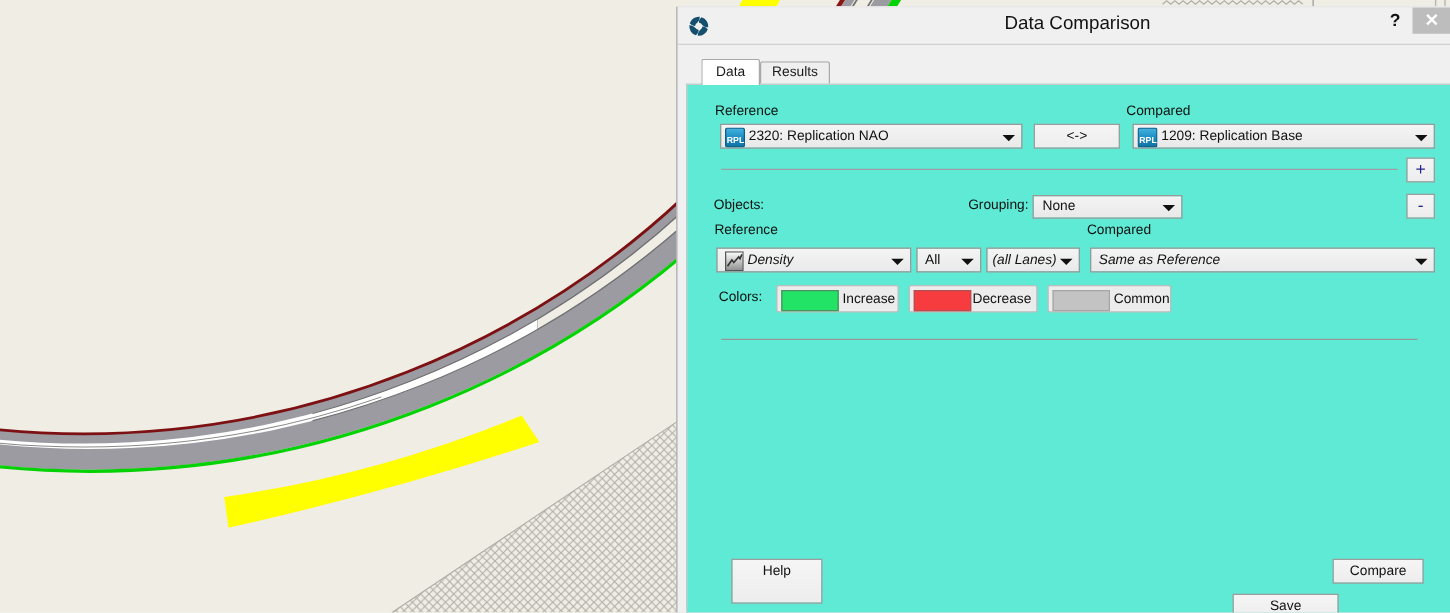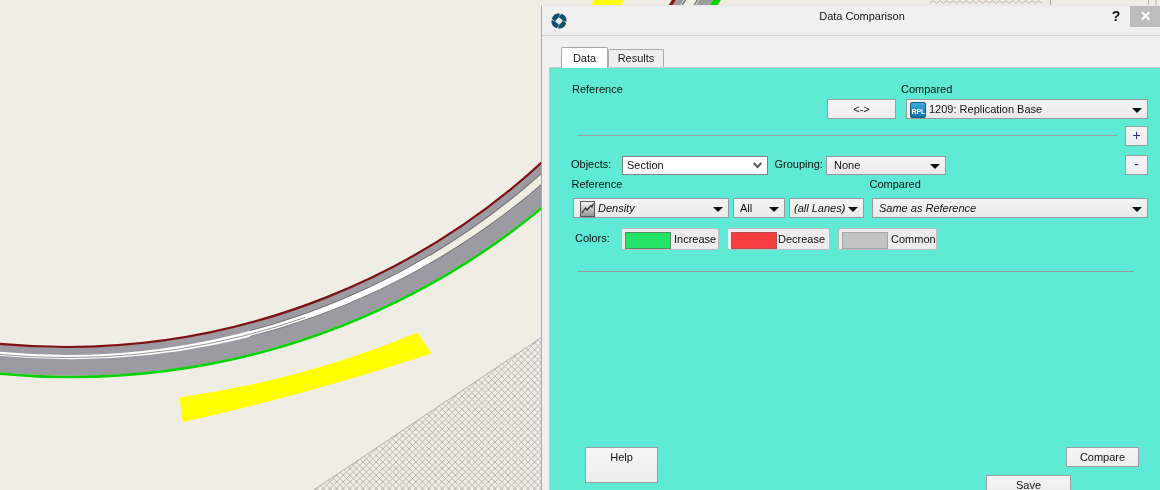--- a/index.html
+++ b/index.html
@@ -6,21 +6,21 @@
   body{width:1160px;height:490px;overflow:hidden;position:relative;
        font-family:"Liberation Sans",sans-serif;background:#f0ede4;}
   #map{position:absolute;left:0;top:0;}
   
   #dlg{position:absolute;left:541px;top:5px;width:619px;height:485px;
        background:#f0f0f0;border-left:1px solid #a9a9a9;border-top:1px solid #e8e8e8;
        box-sizing:border-box;}
   #titlebar{position:absolute;left:0;top:0;width:100%;height:29px;
        border-bottom:1px solid #d0d0d0;}
   #title{position:absolute;left:320px;top:4px;transform:translateX(-50%);
-       font-size:11px;color:#111;white-space:nowrap;}
+       font-size:15px;color:#111;white-space:nowrap;}
   #qmark{position:absolute;left:567px;top:2px;width:14px;text-align:center;
        font-size:14px;font-weight:bold;color:#111;}
   #closebtn{position:absolute;left:588px;top:0px;width:31px;height:21px;
        background:#bdbdbd;color:#fff;font-size:14px;font-weight:bold;text-align:center;line-height:20px;}
   #refresh{position:absolute;left:8px;top:6px;}
   
   .tab{position:absolute;box-sizing:border-box;font-size:11px;color:#1a1a1a;
        text-align:center;}
   #tabData{left:19px;top:41px;width:47px;height:21px;background:#fff;
        border:1px solid #a9a9a9;border-bottom:none;z-index:4;line-height:20px;
@@ -123,46 +123,55 @@
       </g>
     </svg>
     <div id="title">Data Comparison</div>
     <div id="qmark">?</div>
     <div id="closebtn">✕</div>
   </div>
   <div class="tab" id="tabData">Data</div>
   <div class="tab" id="tabResults">Results</div>
   <div id="pane">
     <div class="lbl" style="left:22px;top:14.5px;">Reference</div>
+    <div class="combo" style="left:26px;top:31px;width:242px;">
+      <svg style="position:absolute;left:3px;top:2px" width="16" height="16" viewBox="0 0 16 16">
+        <defs>
+            <linearGradient id="rpg1" x1="0" y1="0" x2="0" y2="1">
+          <stop offset="0" stop-color="#45b4e2"></stop>
+              <stop offset="0.5" stop-color="#1d8dc2"></stop>
+              <stop offset="1" stop-color="#1173a3"></stop>
+        </linearGradient>
+          </defs>
+        <rect x="0.5" y="0.5" width="15" height="15" rx="1.5" fill="url(#rpg1)" stroke="#0b5d84"></rect>
+        <text x="1.4" y="12.2" font-size="7" font-weight="bold" fill="#fff" font-family="Liberation Sans">RPL</text>
+      </svg>
+      <div class="txt" style="left:22px;top:2.5px;">2320: Replication NAO</div>
+        <div class="arr"></div>
+    </div>
     <div class="btn" style="left:277px;top:31px;width:69px;height:20px;line-height:18px;">&lt;-&gt;</div>
     <div class="lbl" style="left:351px;top:14.5px;">Compared</div>
     <div class="combo" style="left:356px;top:31px;width:242px;">
       <svg style="position:absolute;left:3px;top:2px" width="16" height="16" viewBox="0 0 16 16">
         <defs>
             <linearGradient id="rpg2" x1="0" y1="0" x2="0" y2="1">
           <stop offset="0" stop-color="#45b4e2"></stop>
               <stop offset="0.5" stop-color="#1d8dc2"></stop>
               <stop offset="1" stop-color="#1173a3"></stop>
         </linearGradient>
           </defs>
         <rect x="0.5" y="0.5" width="15" height="15" rx="1.5" fill="url(#rpg2)" stroke="#0b5d84"></rect>
         <text x="1.4" y="12.2" font-size="7" font-weight="bold" fill="#fff" font-family="Liberation Sans">RPL</text>
       </svg>
       <div class="txt" style="left:22px;top:2.5px;">1209: Replication Base</div>
         <div class="arr"></div>
     </div>
     <div class="sep" style="left:27px;top:67px;width:541px;"></div>
     <div class="btn" style="left:575px;top:58px;width:23px;height:20px;line-height:17px;color:#26268c;font-size:14px;">+</div>
     <div class="lbl" style="left:21px;top:90px;">Objects:</div>
-    <div class="combo" style="left:72px;top:88px;width:146px;height:19px;background:#fff;border-color:#7f7f7f;">
-      <div class="txt" style="left:4px;top:2px;">Section</div>
-      <svg style="position:absolute;right:5px;top:5px" width="9" height="8" viewBox="0 0 9 8">
-        <path d="M0.7,1 L4.5,5 L8.3,1" stroke="#555" stroke-width="2" fill="none"></path>
-      </svg>
-    </div>
     <div class="lbl" style="left:224.5px;top:90px;">Grouping:</div>
     <div class="combo" style="left:276px;top:88px;width:120px;height:19px;">
       <div class="txt" style="left:7px;top:1.5px;">None</div>
         <div class="arr" style="top:6.5px;"></div>
     </div>
     <div class="btn" style="left:575px;top:87px;width:23px;height:20px;line-height:16px;color:#26268c;font-size:14px;">-</div>
     <div class="lbl" style="left:21.5px;top:110px;">Reference</div>
     <div class="lbl" style="left:319.5px;top:110px;">Compared</div>
     <div class="combo" style="left:23px;top:130px;width:156px;font-style:italic;">
       <svg style="position:absolute;left:6px;top:2px" width="15" height="16" viewBox="0 0 15 16">

